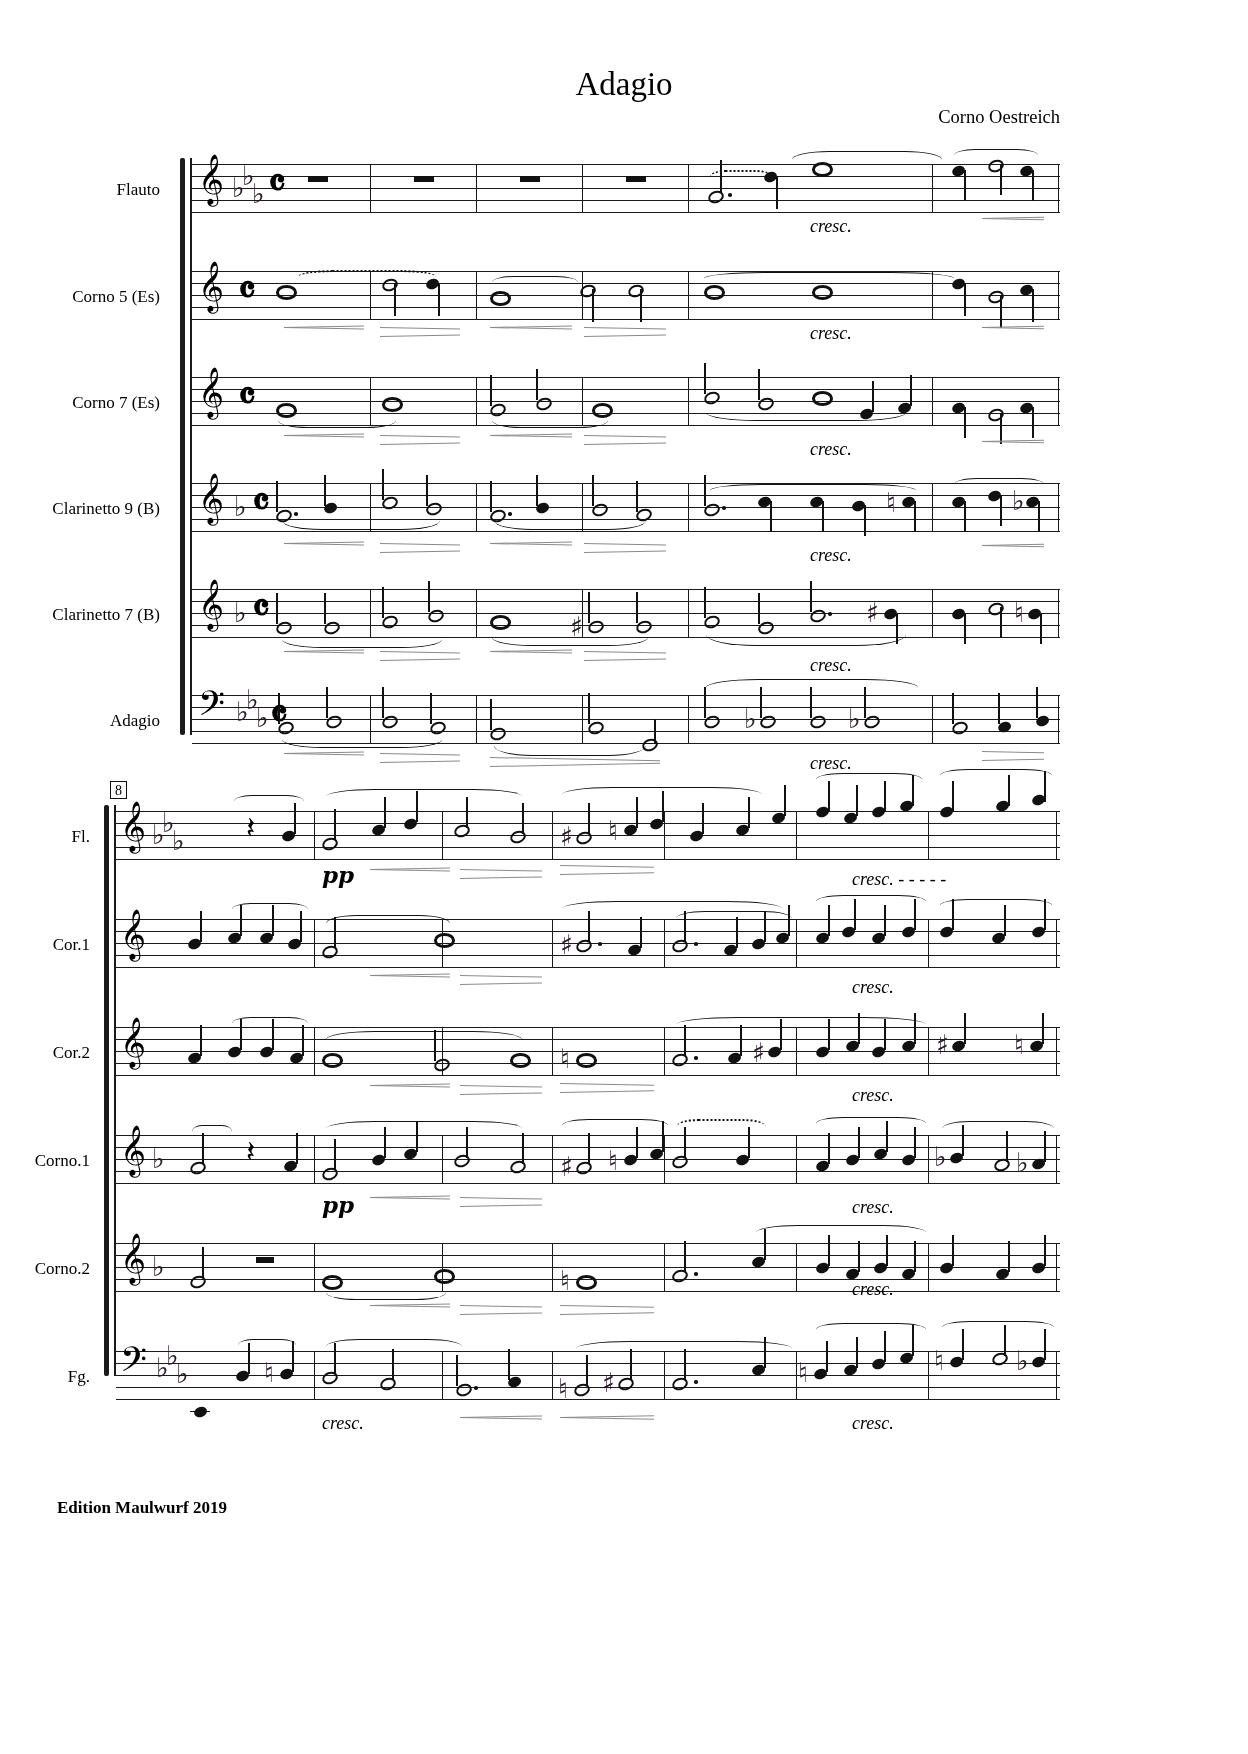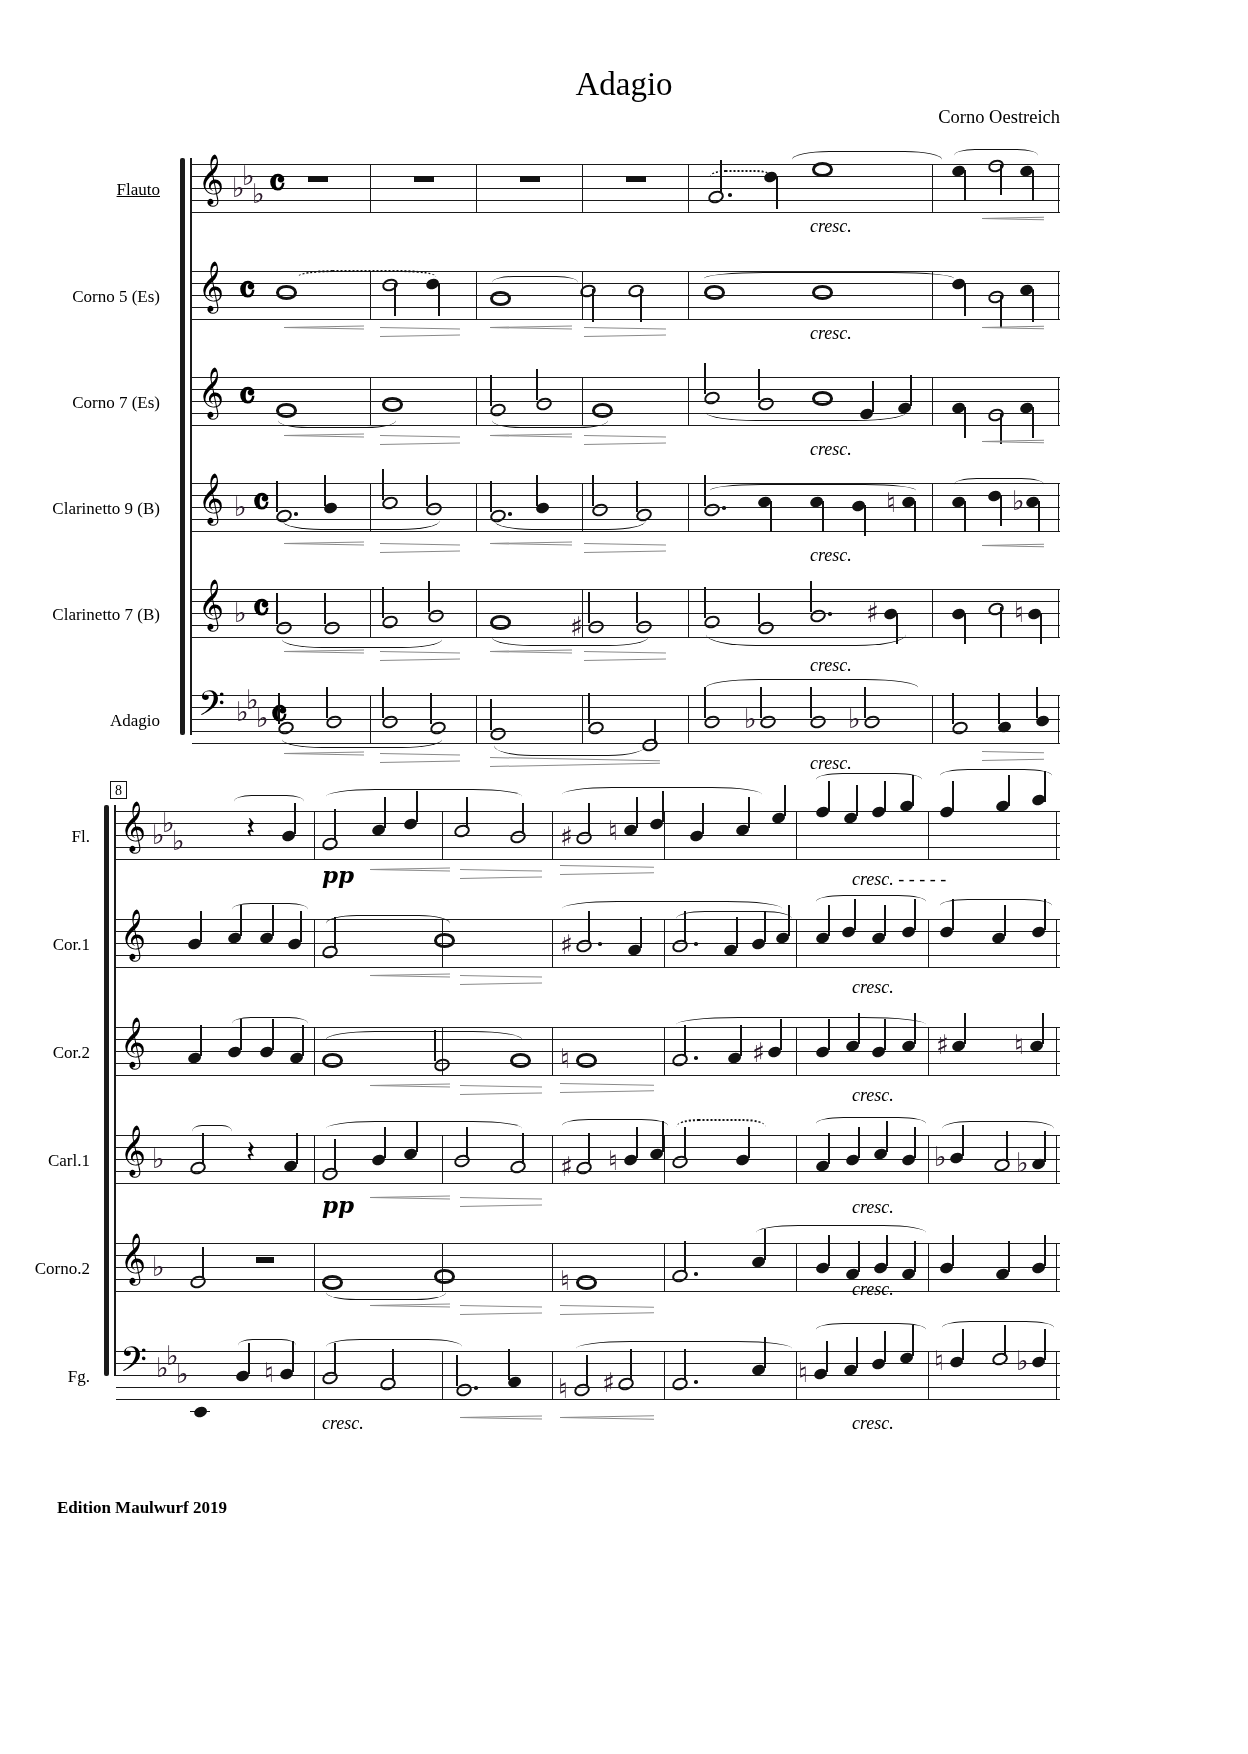--- a/index.html
+++ b/index.html
@@ -221,21 +221,21 @@
 <div class="page">
 
   <div class="title">Adagio</div>
   <div class="composer">Corno Oestreich</div>
 
   <div class="system" id="system-1">
 
     <div class="sysbrace" style="left:180px; top:8px; height:577px;"></div>
     <div class="sysbar-left" style="left:190px; top:8px; height:577px;"></div>
 
-    <div class="staff-label" style="left:20px; top:30px; width:140px;text-decoration:underline;">Flauto</div>
+    <div class="staff-label" style="left:20px; top:30px; width:140px;">Flauto</div>
     <div class="staff-wrap" style="left:192px; top:14px; width:868px;">
       <div class="stafflines">
           <i></i>
           <i></i>
           <i></i>
           <i></i>
           <i></i>
         </div>
       <div class="clef" style="left:6px; top:-7px;">𝄞</div>
       <div class="acc" style="left:40px; top:10px;">♭</div>
@@ -904,21 +904,21 @@
       <div class="dyn" style="left:736px; top:58px;">cresc.</div>
 
       <div class="acc" style="left:820px; top:4px;">♯</div>
       <div class="notehead" style="left:836px; top:14px;"></div>
       <div class="stem" style="left:848px; top:-14px; height:31px;"></div>
       <div class="acc" style="left:898px; top:4px;">♮</div>
       <div class="notehead" style="left:914px; top:14px;"></div>
       <div class="stem" style="left:926px; top:-14px; height:31px;"></div>
     </div>
 
-    <div class="staff-label" style="left:20px; top:366px; width:70px;">Carl.1</div>
+    <div class="staff-label" style="left:20px; top:366px; width:70px;">Corno.1</div>
     <div class="staff-wrap" style="left:116px; top:350px; width:944px;">
       <div class="stafflines">
           <i></i>
           <i></i>
           <i></i>
           <i></i>
           <i></i>
         </div>
       <div class="clef" style="left:4px; top:-7px;">𝄞</div>
       <div class="acc" style="left:36px; top:10px;">♭</div>

